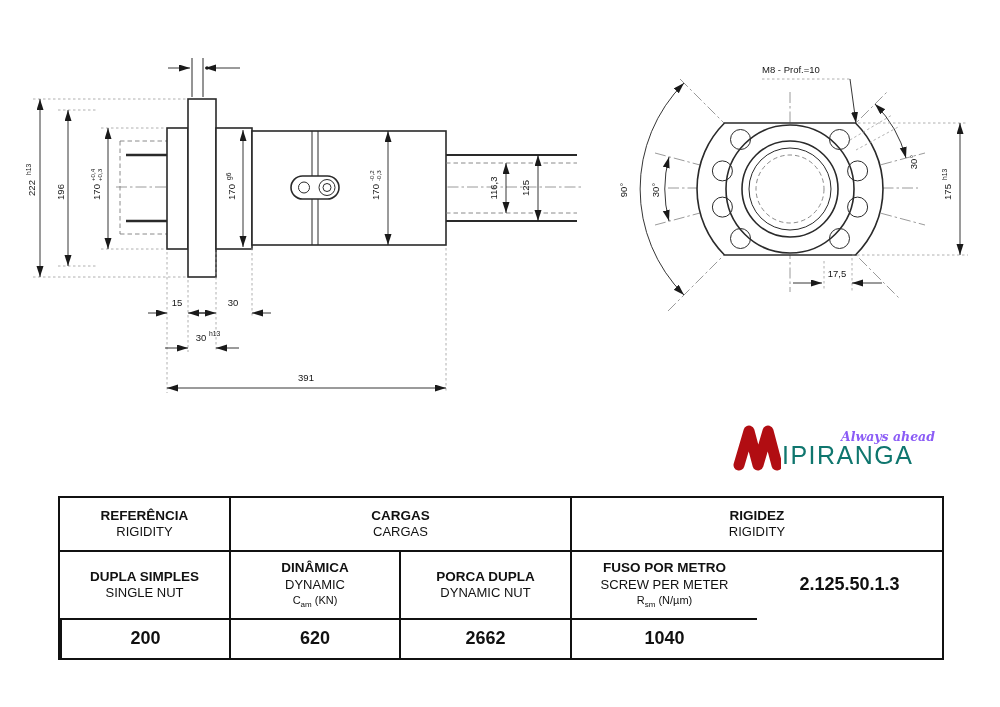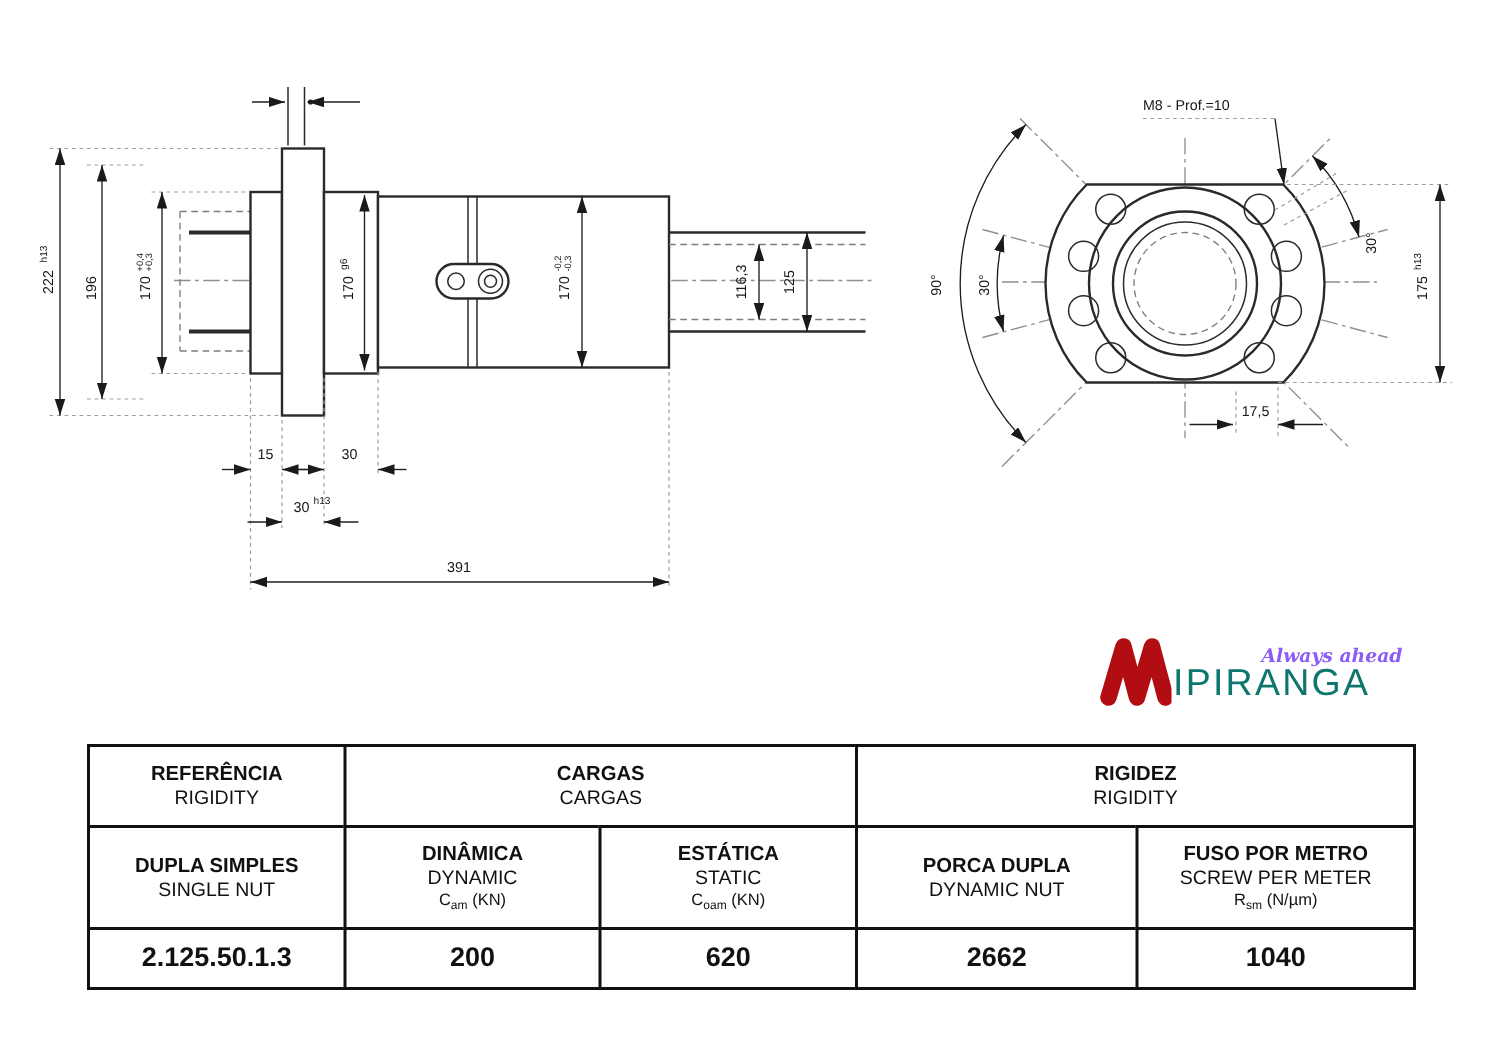--- a/index.html
+++ b/index.html
@@ -236,25 +236,20 @@
     <div class="cell nl">
       <div class="t">DUPLA SIMPLES</div>
       <div class="s">SINGLE NUT</div>
     </div>
     <div class="cell">
       <div class="t">DINÂMICA</div>
       <div class="s">DYNAMIC</div>
       <div class="f"><span>C</span><sub>am</sub> <span>(KN)</span></div>
     </div>
     <div class="cell">
-      <div class="t">ESTÁTICA</div>
-      <div class="s">STATIC</div>
-      <div class="f"><span>C</span><sub>oam</sub> <span>(KN)</span></div>
-    </div>
-    <div class="cell">
       <div class="t">PORCA DUPLA</div>
       <div class="s">DYNAMIC NUT</div>
     </div>
     <div class="cell">
       <div class="t">FUSO POR METRO</div>
       <div class="s">SCREW PER METER</div>
       <div class="f"><span>R</span><sub>sm</sub> <span>(N/µm)</span></div>
     </div>
 
     <div class="cell val nl">2.125.50.1.3</div>

